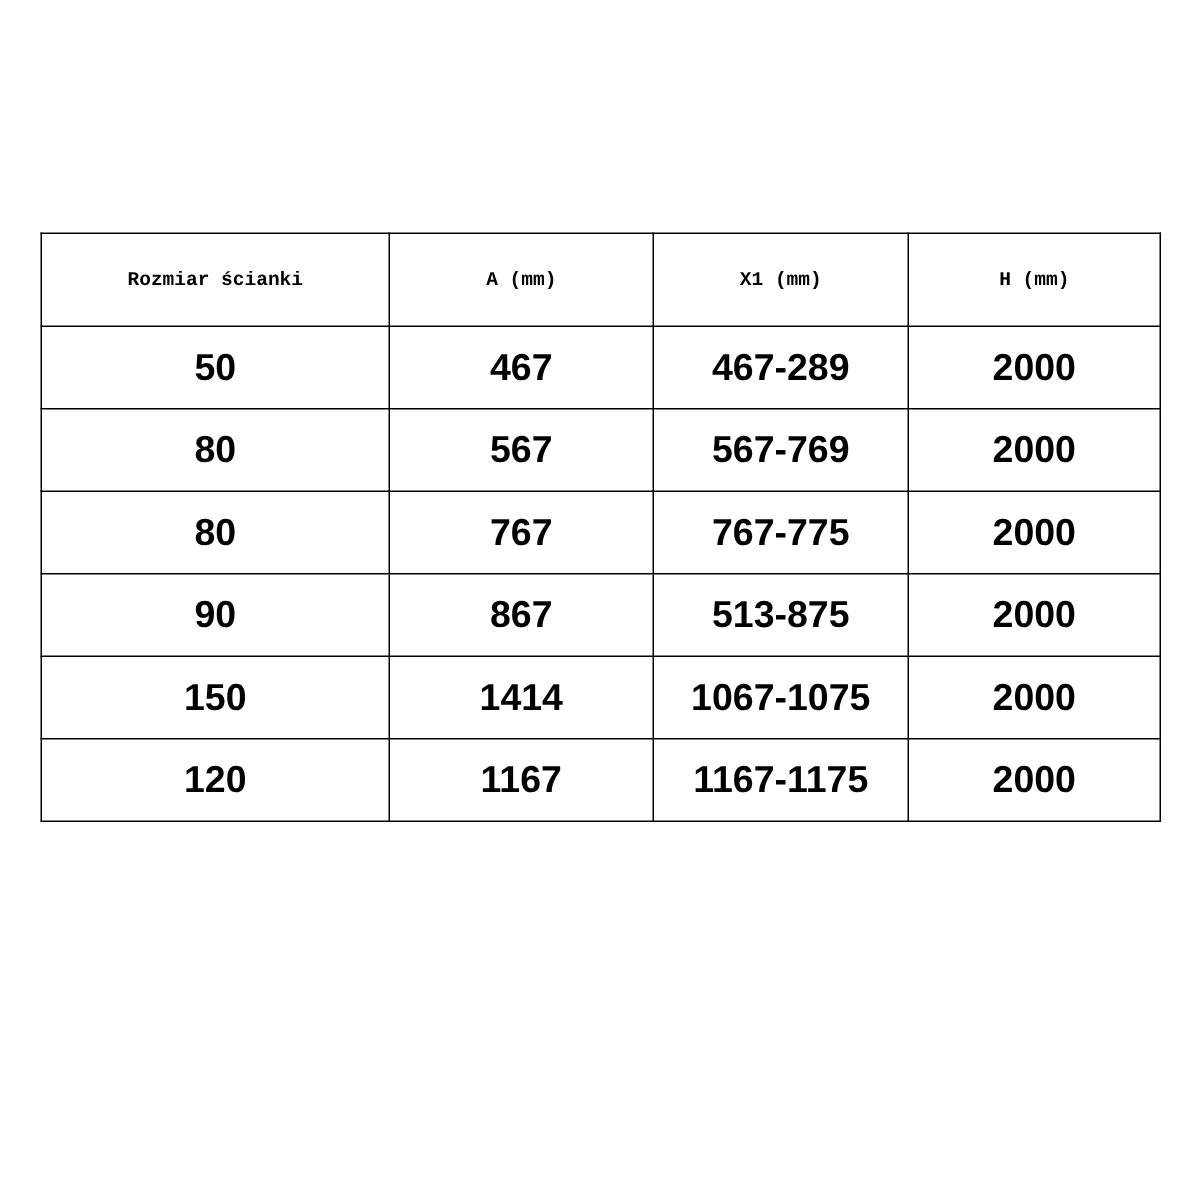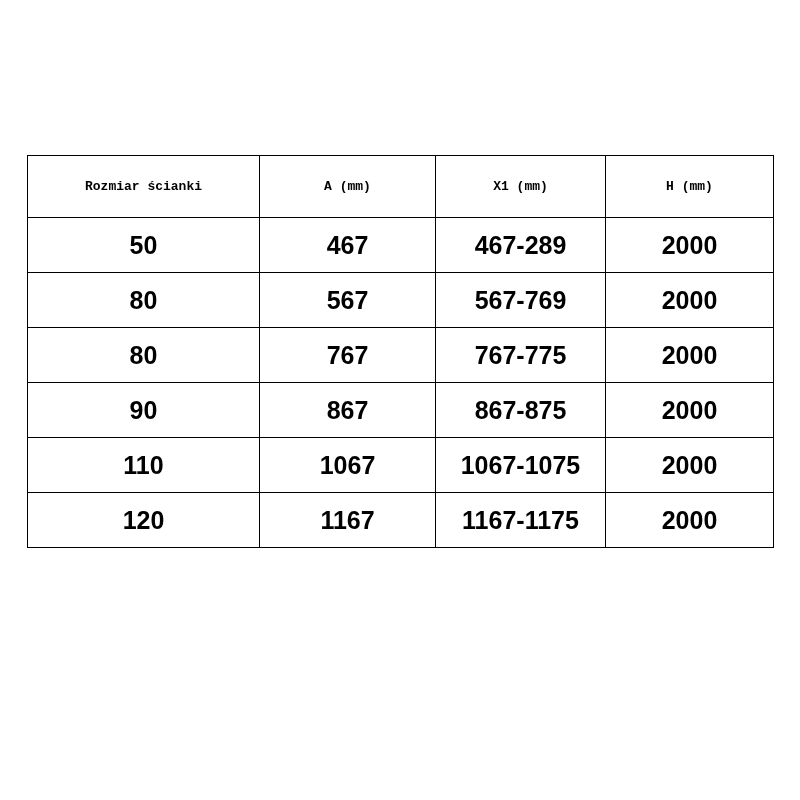--- a/index.html
+++ b/index.html
@@ -91,26 +91,26 @@
         </tr>
         <tr>
           <td>80</td>
           <td>767</td>
           <td>767-775</td>
           <td>2000</td>
         </tr>
         <tr>
           <td>90</td>
           <td>867</td>
-          <td>867-875</td>
+          <td>513-875</td>
           <td>2000</td>
         </tr>
         <tr>
-          <td>110</td>
-          <td>1067</td>
+          <td>150</td>
+          <td>1414</td>
           <td>1067-1075</td>
           <td>2000</td>
         </tr>
         <tr>
           <td>120</td>
           <td>1167</td>
           <td>1167-1175</td>
           <td>2000</td>
         </tr>
       </tbody>

